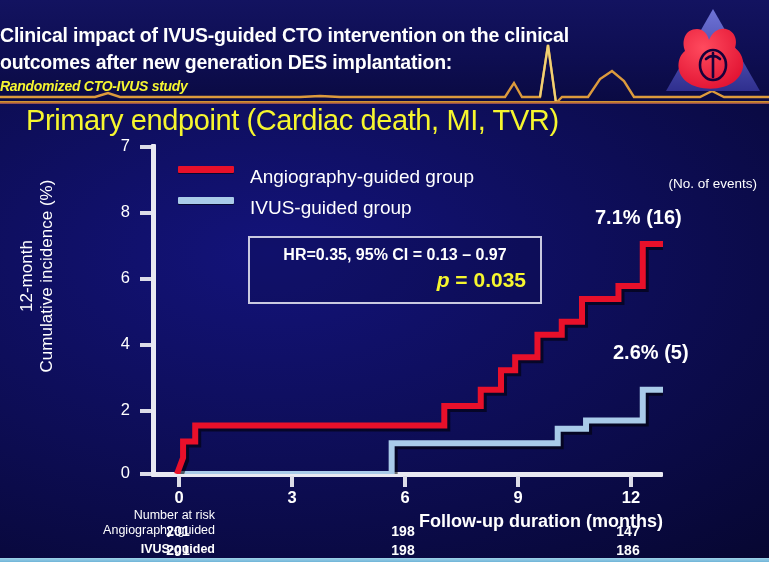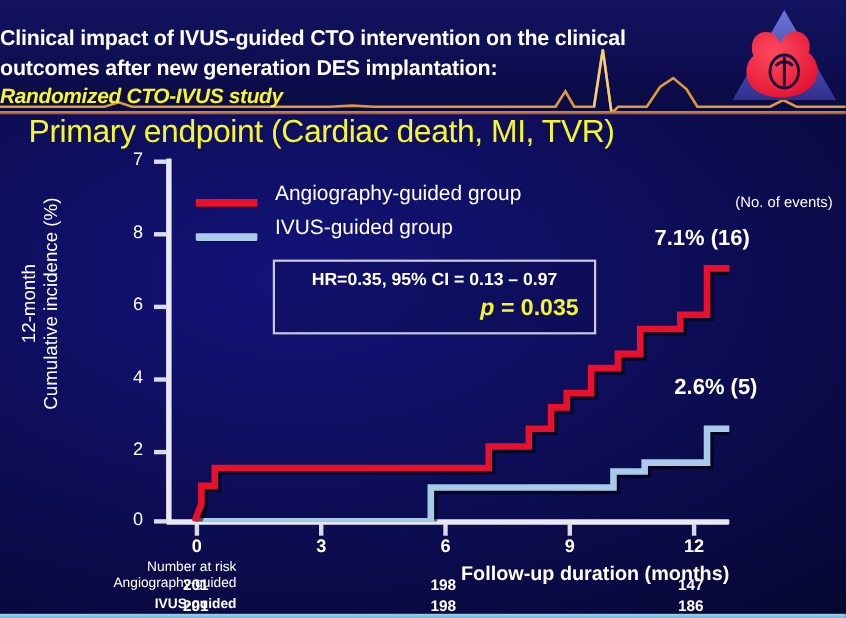--- a/index.html
+++ b/index.html
@@ -23,21 +23,21 @@
   }
   #ecg{position:absolute;left:0;bottom:-4px;width:769px;height:72px;}
   .title-line{
     position:absolute;left:0;width:660px;
     color:#ffffff;letter-spacing:-.2px;white-space:nowrap;
     font-weight:600;
     margin-top:20px;
   }
   #t1{top:4px;font-size:19.5px;}
   #t2{top:31px;font-size:19.5px;}
-  #t3{top:58px;font-size:19px;color:#f5f531;font-style:italic;font-weight:700;
+  #t3{top:58px;font-size:14px;color:#f5f531;font-style:italic;font-weight:700;
       letter-spacing:-.3px;}
 
   
   #logo{position:absolute;right:4px;top:3px;width:104px;height:96px;}
 
   
   #rule{position:absolute;left:0;top:101px;width:769px;height:3px;
         background:linear-gradient(180deg,#d8a13a 0%,#b86a2e 60%,#7a3d6e 100%);}
 
   
@@ -69,21 +69,21 @@
   #xlabel{
     position:absolute;left:155px;top:375px;width:508px;text-align:right;
     color:#ffffff;font-size:18px;font-weight:700;
   }
 
   
   #curves{position:absolute;left:155px;top:8px;width:508px;height:330px;}
 
   
   #legend{position:absolute;left:178px;top:30px;}
-  .lgrow{display:flex;align-items:flex-end;margin-bottom:9px;}
+  .lgrow{display:flex;align-items:flex-start;margin-bottom:9px;}
   .swatch{width:56px;height:7px;border-radius:1px;margin-right:16px;
           box-shadow:0 1px 0 rgba(0,0,0,.55);}
   .lgtxt{color:#ffffff;font-size:19px;white-space:nowrap;}
 
   
   #stats{
     position:absolute;left:248px;top:100px;width:294px;
     border:2px solid #c9c9e0;background:rgba(10,10,70,.28);
     padding:8px 14px 10px 14px;box-sizing:border-box;
   }

